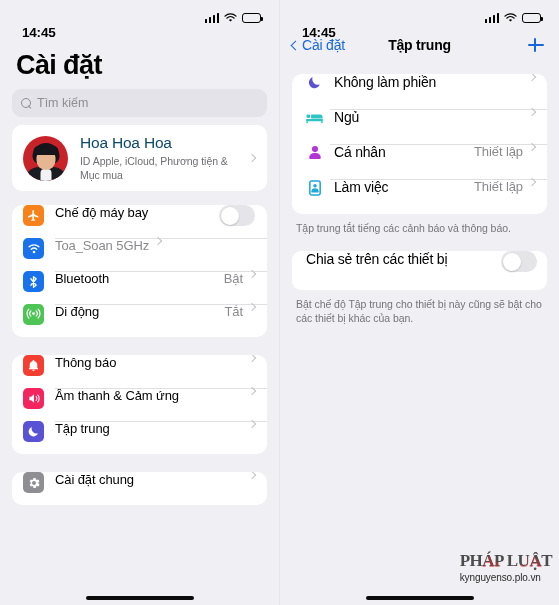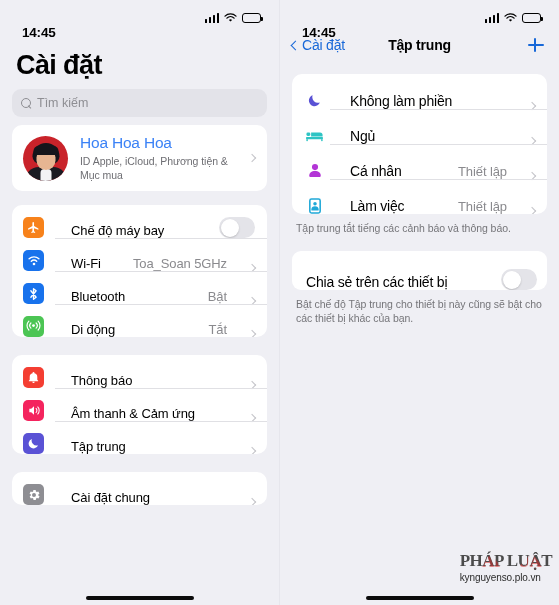--- a/index.html
+++ b/index.html
@@ -64,24 +64,23 @@
     transform: rotate(45deg); transform-origin: left center;
   }
 
   .group {
     background: #fff; border-radius: 10px;
     margin: 0 12px 18px 12px; overflow: hidden;
   }
   .group.tight { margin-bottom: 14px; }
 
   .row {
-    display: flex; align-items: flex-end;
+    display: flex; align-items: flex-start;
     min-height: 33px; padding: 0 10px 0 11px;
     position: relative;
-    gap: 16px;
   }
   .row + .row::before {
     content: ""; position: absolute; left: 43px; right: 0; top: 0;
     height: 1px; background: #e0e0e4;
   }
   .app-icon {
     width: 21px; height: 21px; border-radius: 5px; flex: none;
     margin-right: 11px;
     display: flex; align-items: center; justify-content: center;
     color: #fff;
@@ -117,21 +116,21 @@
   }
   .avatar .body {
     position: absolute; left: 50%; bottom: -2px; transform: translateX(-50%);
     width: 42px; height: 16px; background: #1b1b22; border-radius: 14px 14px 0 0;
   }
   .avatar .shirt {
     position: absolute; left: 50%; bottom: -2px; transform: translateX(-50%);
     width: 11px; height: 14px; background: #f2f2f4; border-radius: 4px 4px 0 0;
   }
   .profile-text { flex: 1; min-width: 0; }
-  .profile-name { font-size: 15.5px; color: #3b82f6; letter-spacing: -0.2px; margin-bottom: 2px; }
+  .profile-name { font-size: 15.5px; color: #0c4a6e; letter-spacing: -0.2px; margin-bottom: 2px; }
   .profile-sub { font-size: 10.5px; color: #6e6e73; line-height: 1.35; letter-spacing: -0.05px; }
 
   
   .toggle {
     width: 36px; height: 21px; border-radius: 11px; flex: none;
     background: #e4e4e9; position: relative; margin-right: 2px;
   }
   .toggle .knob {
     position: absolute; left: 1.5px; top: 1.5px;
     width: 18px; height: 18px; border-radius: 50%;
@@ -266,21 +265,20 @@
           </span>
       </div>
       <div class="row">
         <span class="app-icon" style="background:#1872ec">
           <svg width="14" height="11" viewBox="0 0 14 11" fill="none">
             <circle cx="7" cy="9" r="1.3" fill="#fff"></circle>
             <path d="M4.3 6.3a4 4 0 0 1 5.4 0" stroke="#fff" stroke-width="1.4" stroke-linecap="round"></path>
             <path d="M2.1 3.8a7.2 7.2 0 0 1 9.8 0" stroke="#fff" stroke-width="1.4" stroke-linecap="round"></path>
           </svg>
         </span>
-        <span class="row-label">Wi-Fi</span>
         <span class="row-value">Toa_Soan 5GHz</span>
         <span class="chev"></span>
       </div>
       <div class="row">
         <span class="app-icon" style="background:#1872ec">
           <svg width="9" height="14" viewBox="0 0 10 16" fill="none" stroke="#fff" stroke-width="1.5" stroke-linejoin="round" stroke-linecap="round">
             <path d="M2 4.3 8 11.7 5 14V2l3 2.3L2 11.7"></path>
           </svg>
         </span>
         <span class="row-label">Bluetooth</span>

